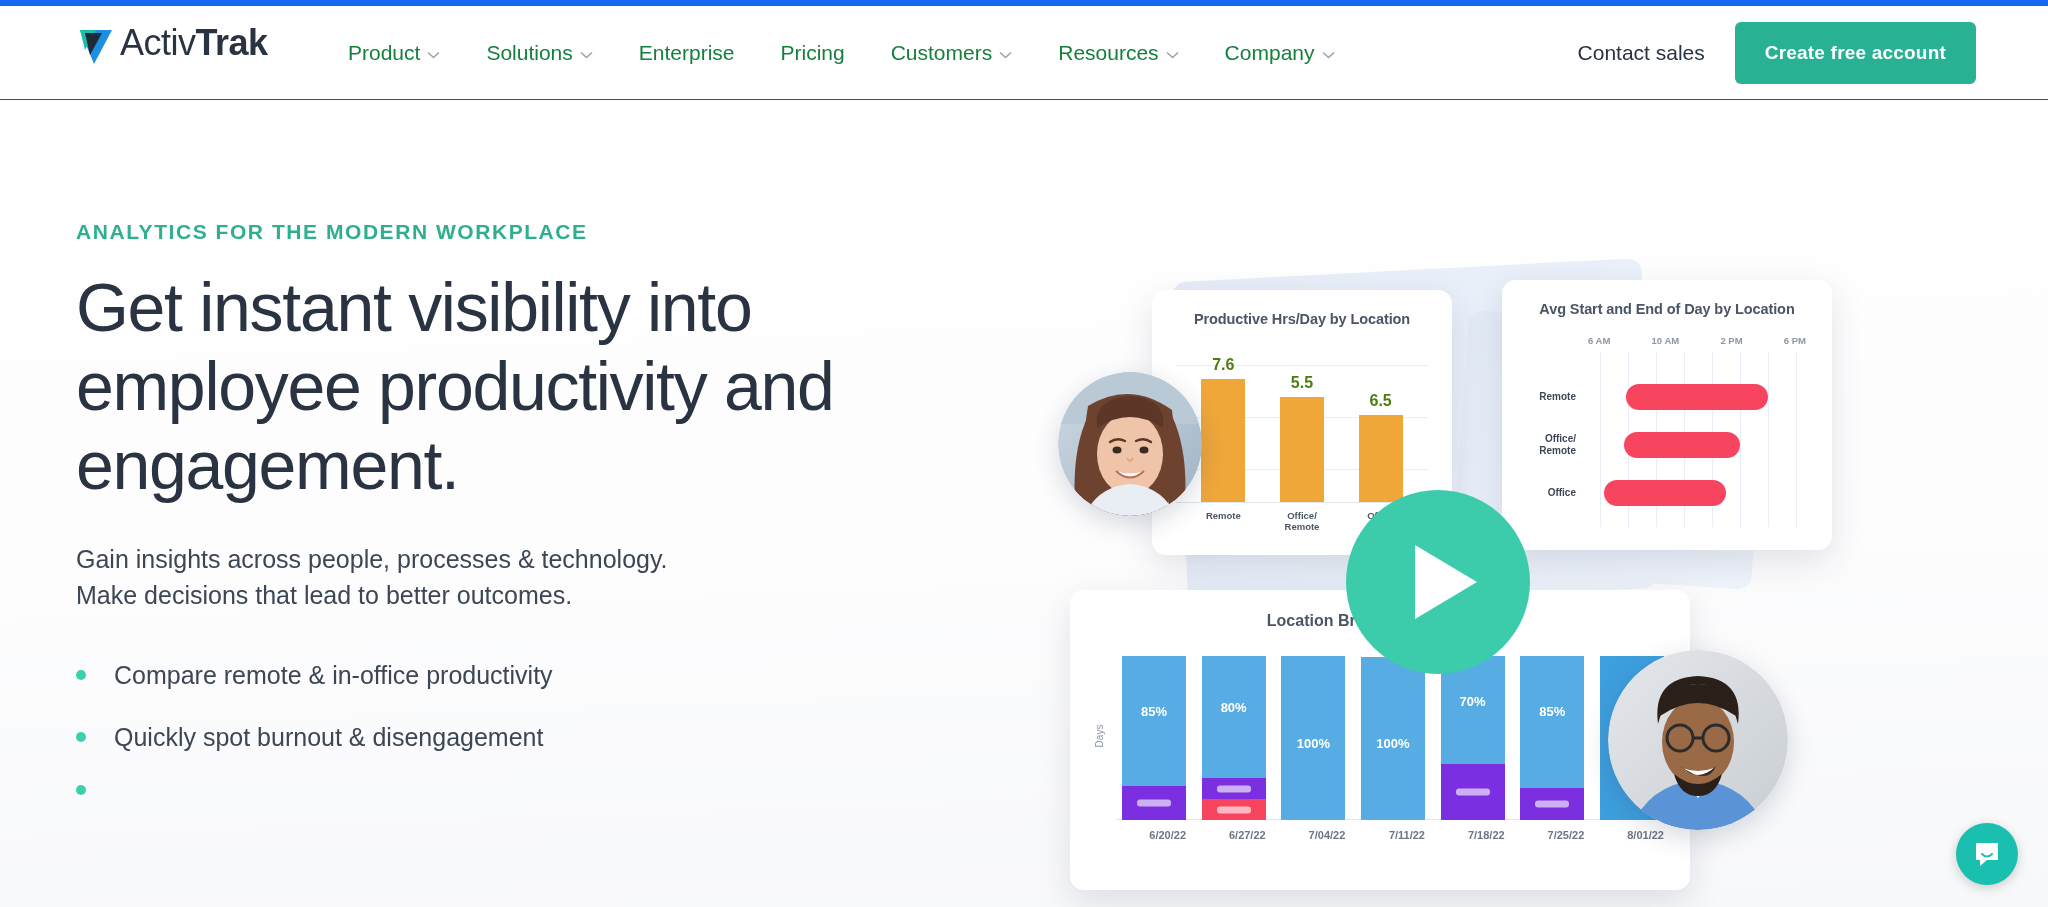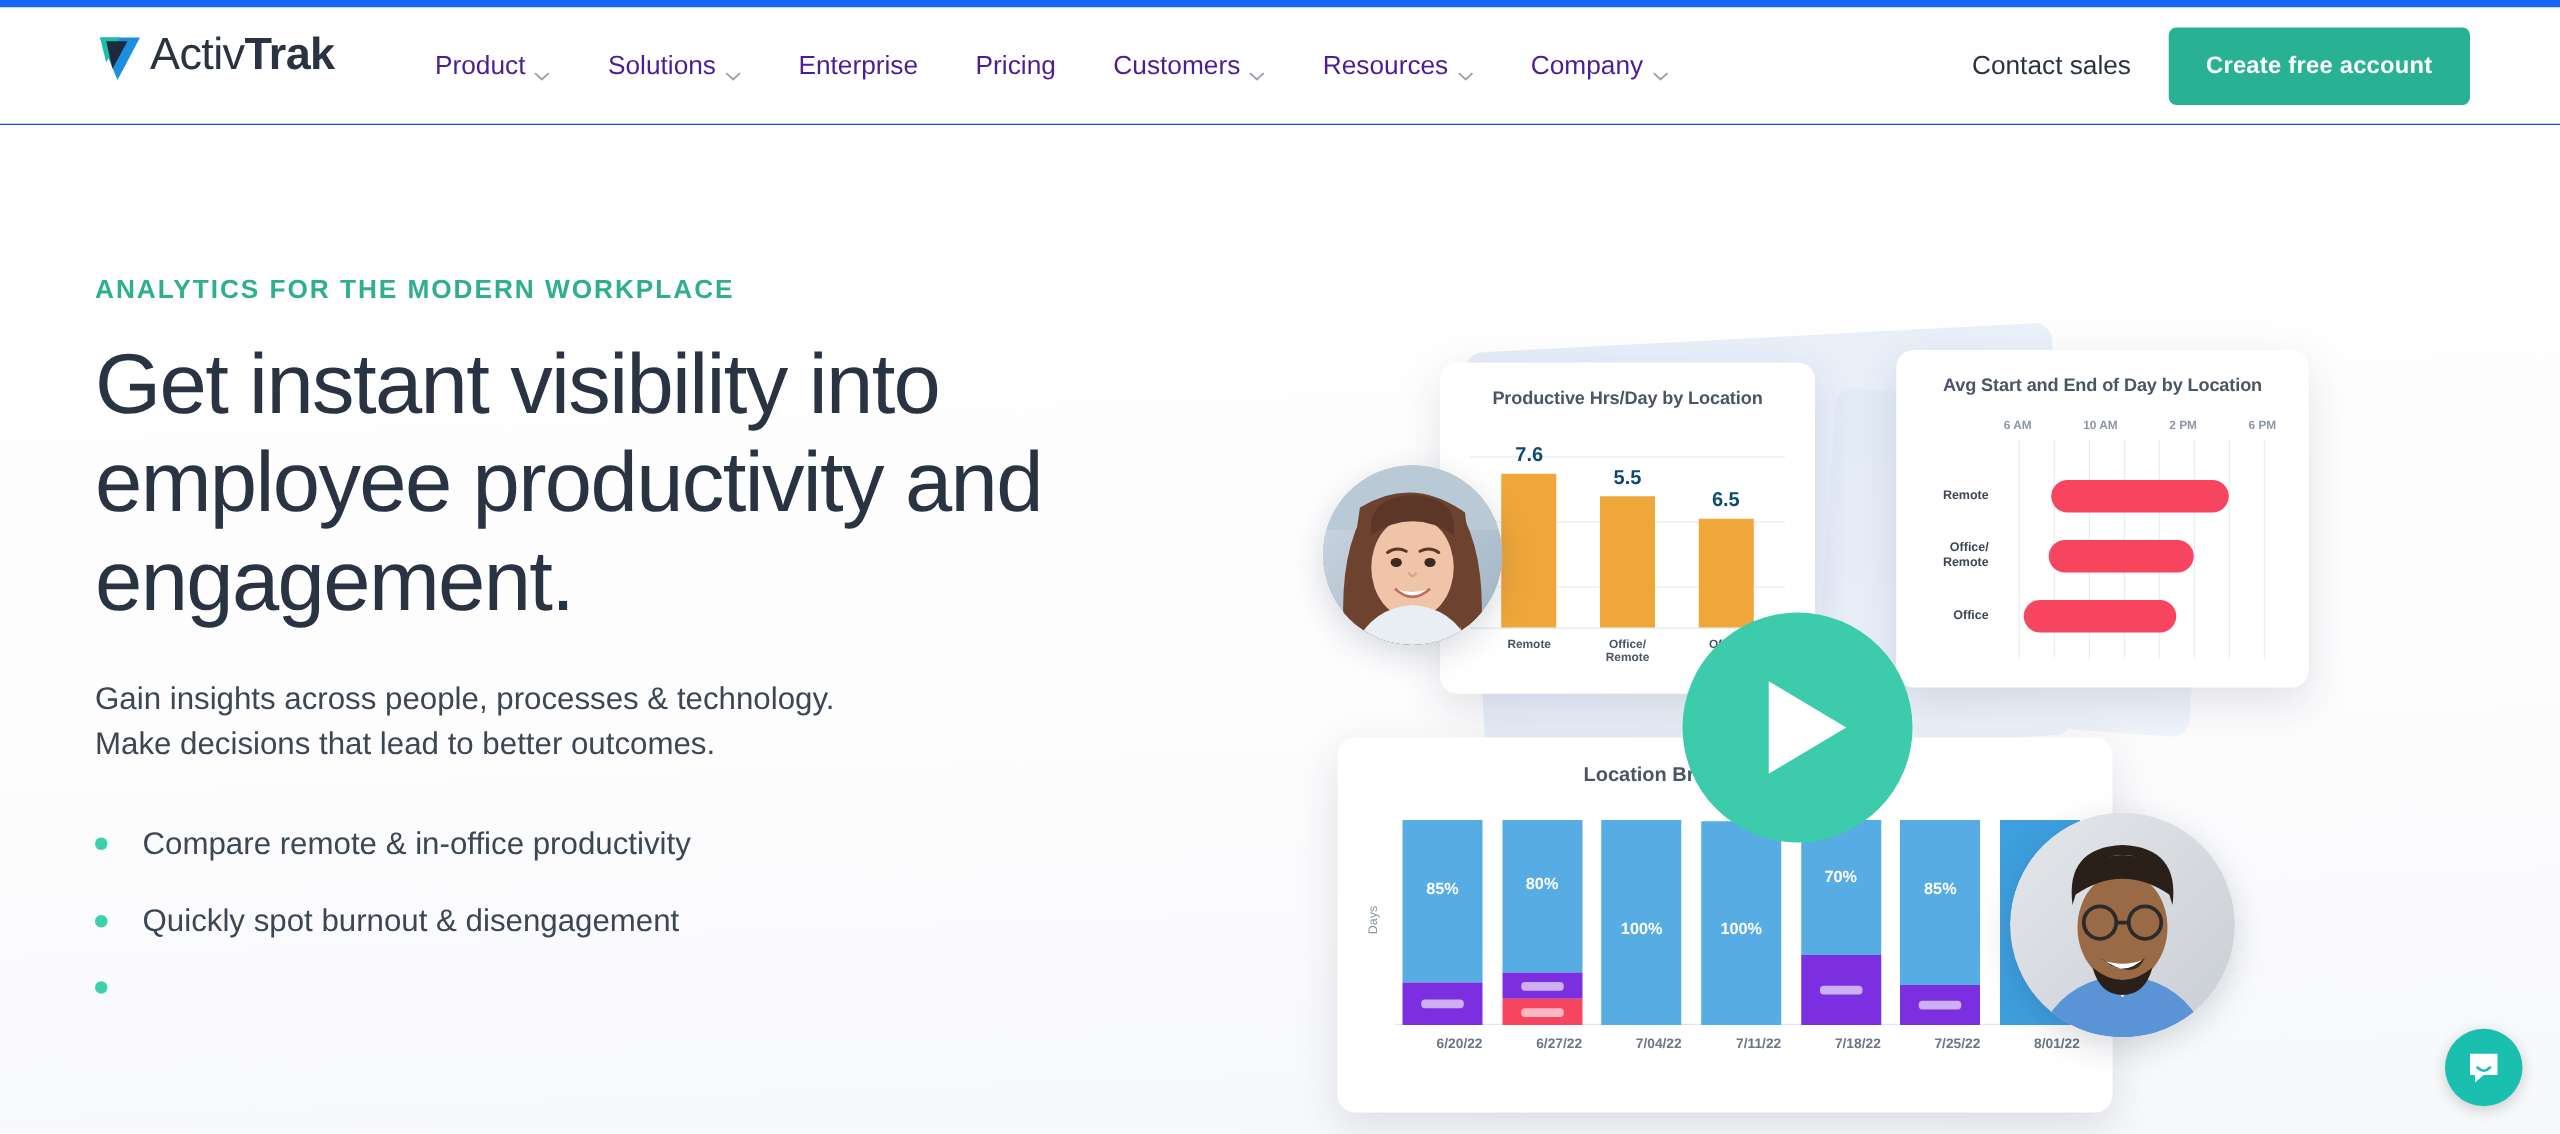--- a/index.html
+++ b/index.html
@@ -38,23 +38,23 @@
   }
   .logo-text .lt-light { font-weight: 400; }
   .logo-text .lt-bold { font-weight: 700; }
 
   .nav-list {
     position: absolute; left: 325px; top: 0; height: 94px;
     display: flex; align-items: center; gap: 0;
     list-style: none;
   }
   .nav-item {
-    display: flex; align-items: flex-end; gap: 7px;
+    display: flex; align-items: center; gap: 7px;
     padding: 0 23px;
-    font-size: 21px; color: #4c1d95; font-weight: 400;
+    font-size: 21px; color: #15803d; font-weight: 400;
     white-space: nowrap; cursor: pointer;
   }
   .chev {
     width: 13px; height: 8px; display:block; flex: 0 0 auto;
     margin-top: 4px;
   }
   .chev path { stroke: #9aa3ad; stroke-width: 1.6; fill: none; }
 
   .nav-right {
     position: absolute; right: 72px; top: 0; height: 94px;
@@ -144,33 +144,33 @@
   }
   .gridline {
     position: absolute; left: 0; right: 0; height: 1px; background: #e7edf4;
   }
   .axisline { position: absolute; left: 0; right: 0; bottom: 0; height: 1px; background: #dfe6ee; }
   .vbars {
     position: absolute; left: 8px; right: 8px; bottom: 1px; height: 159px;
     display: flex; justify-content: space-around; align-items: flex-end;
   }
   .vbar-col { width: 46px; display: flex; flex-direction: column; align-items: center; height: 100%; justify-content: flex-end; }
-  .vbar-val { font-size: 16px; font-weight: 700; color: #0c4a6e; margin-bottom: 5px; }
+  .vbar-val { font-size: 16px; font-weight: 700; color: #4d7c0f; margin-bottom: 5px; }
   .vbar { width: 44px; background: #EFA73A; }
   .vbar-labels {
     margin: 7px 32px 0 32px;
     display: flex; justify-content: space-around;
   }
   .vbar-label {
     width: 56px; text-align: center;
     font-size: 9.5px; font-weight: 700; color: #4A5565; line-height: 1.2;
   }
 
   
-  #card-startend { left: 487px; top: 130px; width: 330px; height: 270px; }
+  #card-startend { left: 472px; top: 130px; width: 330px; height: 270px; }
   .gantt-head {
     display: flex; margin: 18px 26px 0 86px; justify-content: space-between;
   }
   .gantt-tick { font-size: 9.5px; font-weight: 700; color: #8c96a5; }
   .gantt-plot {
     position: relative; margin: 6px 16px 0 16px; height: 175px;
   }
   .gantt-vline { position: absolute; top: 0; bottom: 0; width: 1px; background: #e8eef6; }
   .gantt-row {
     position: absolute; left: 0; right: 0; height: 46px;

